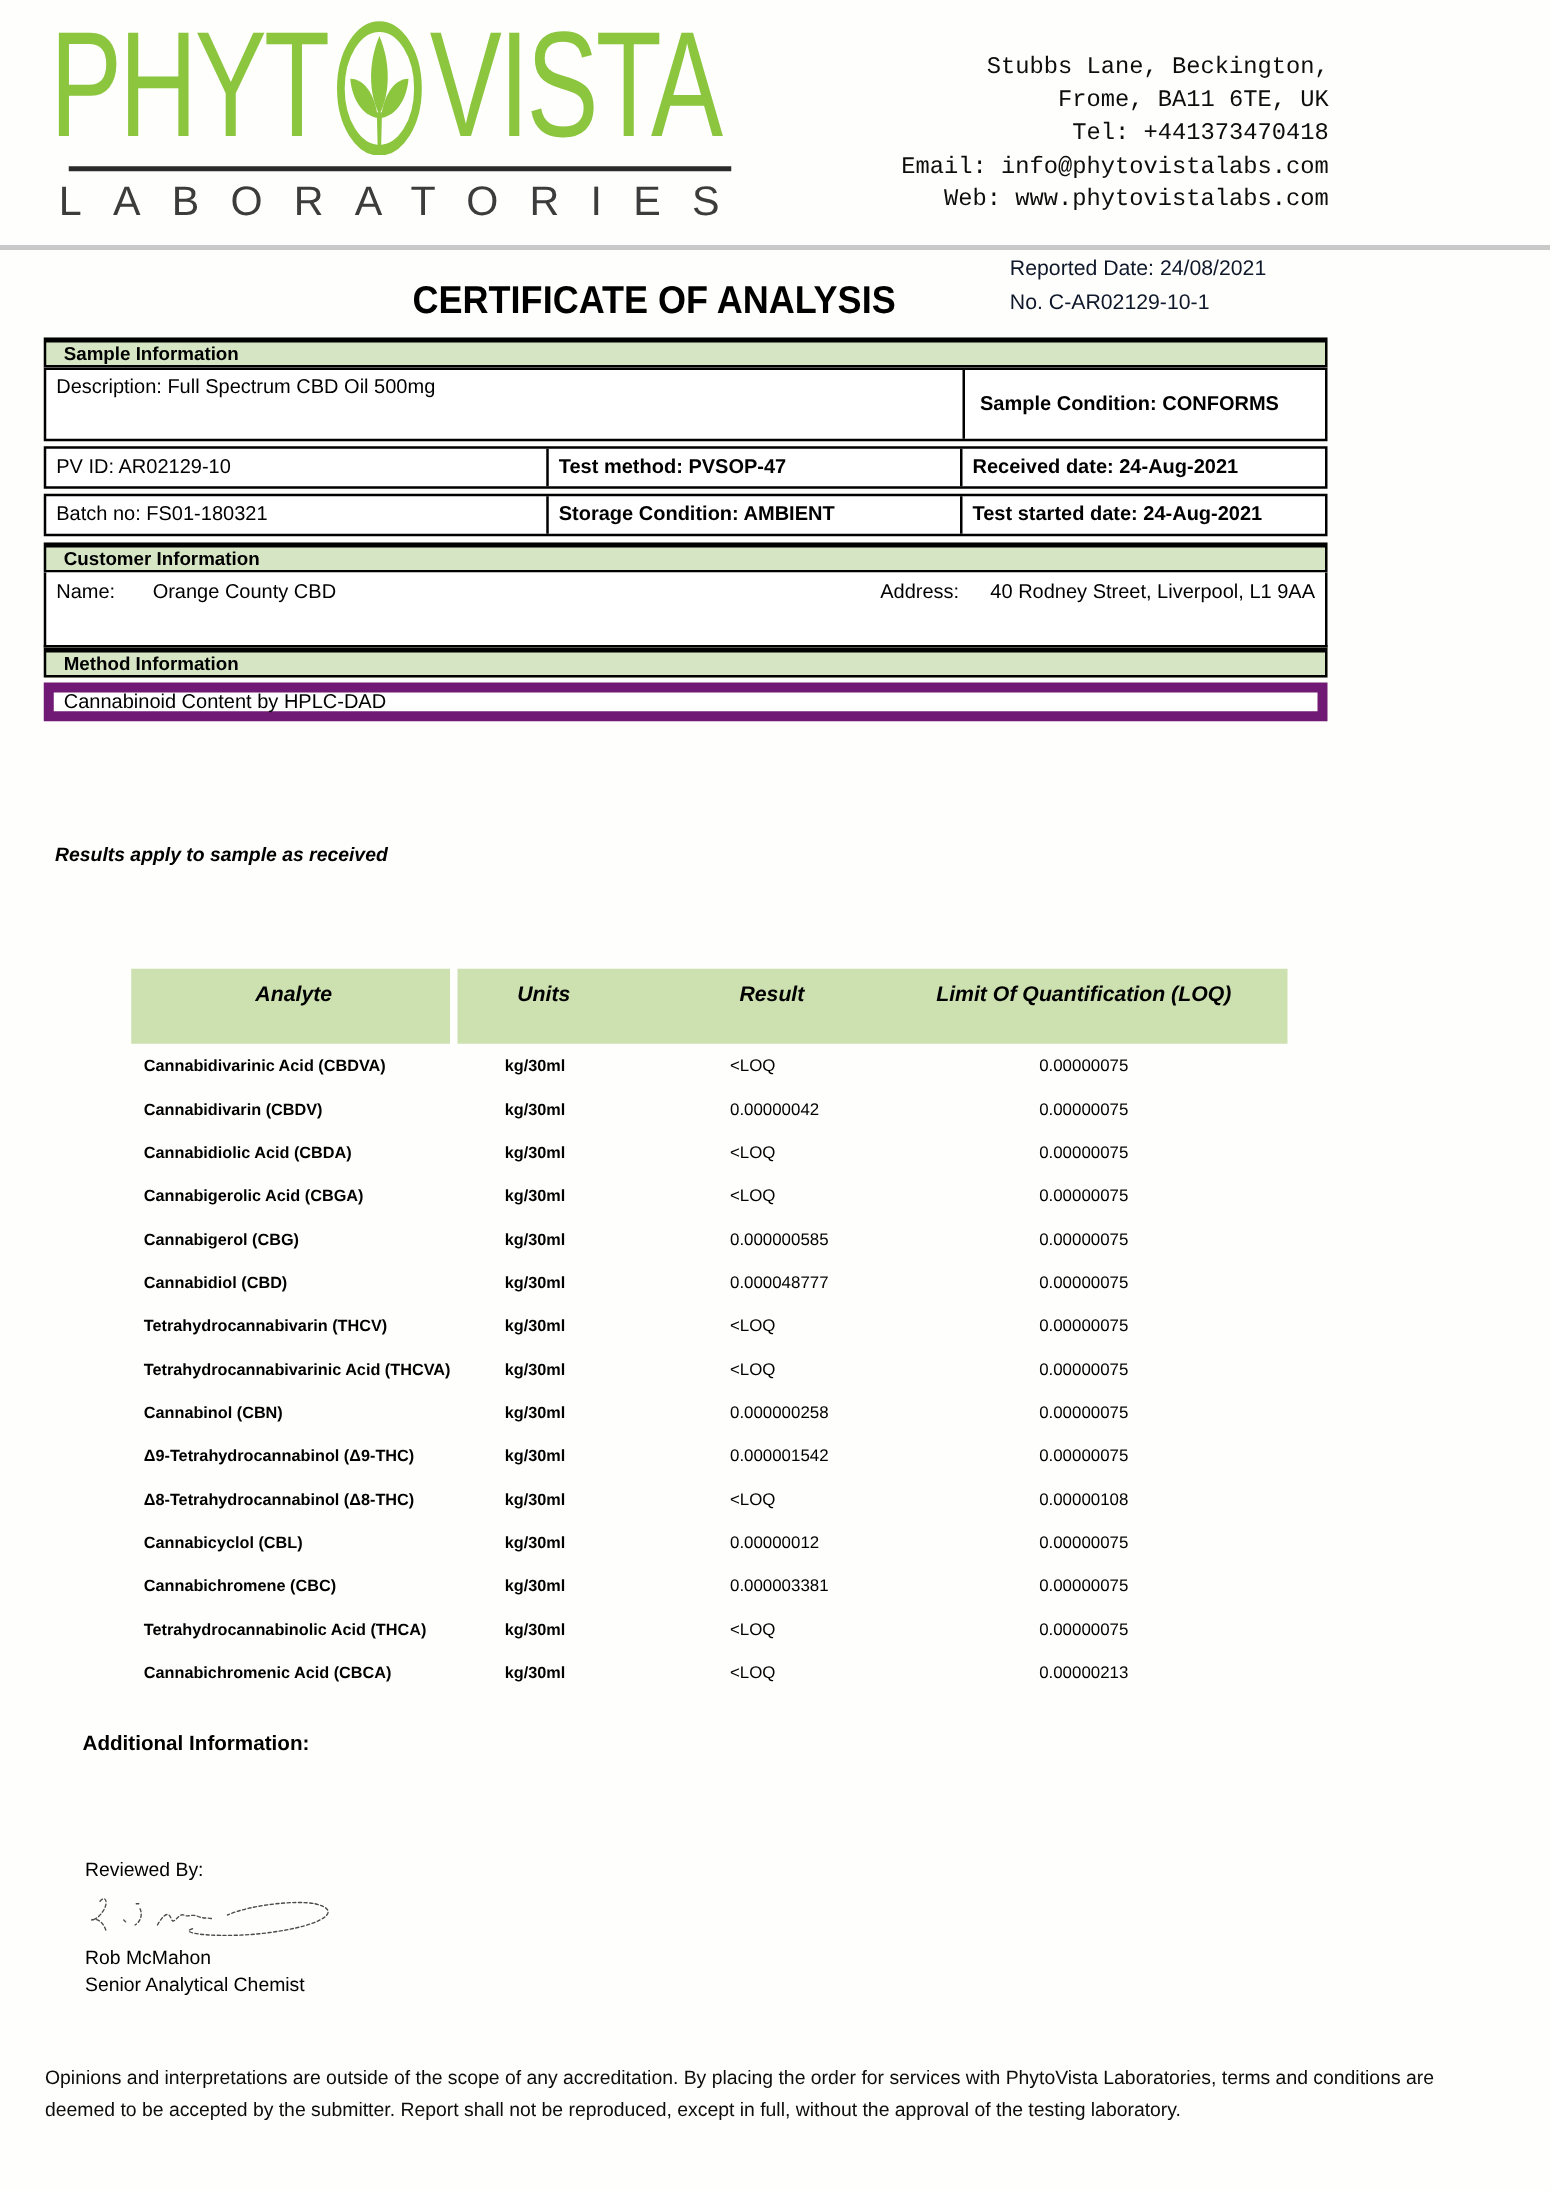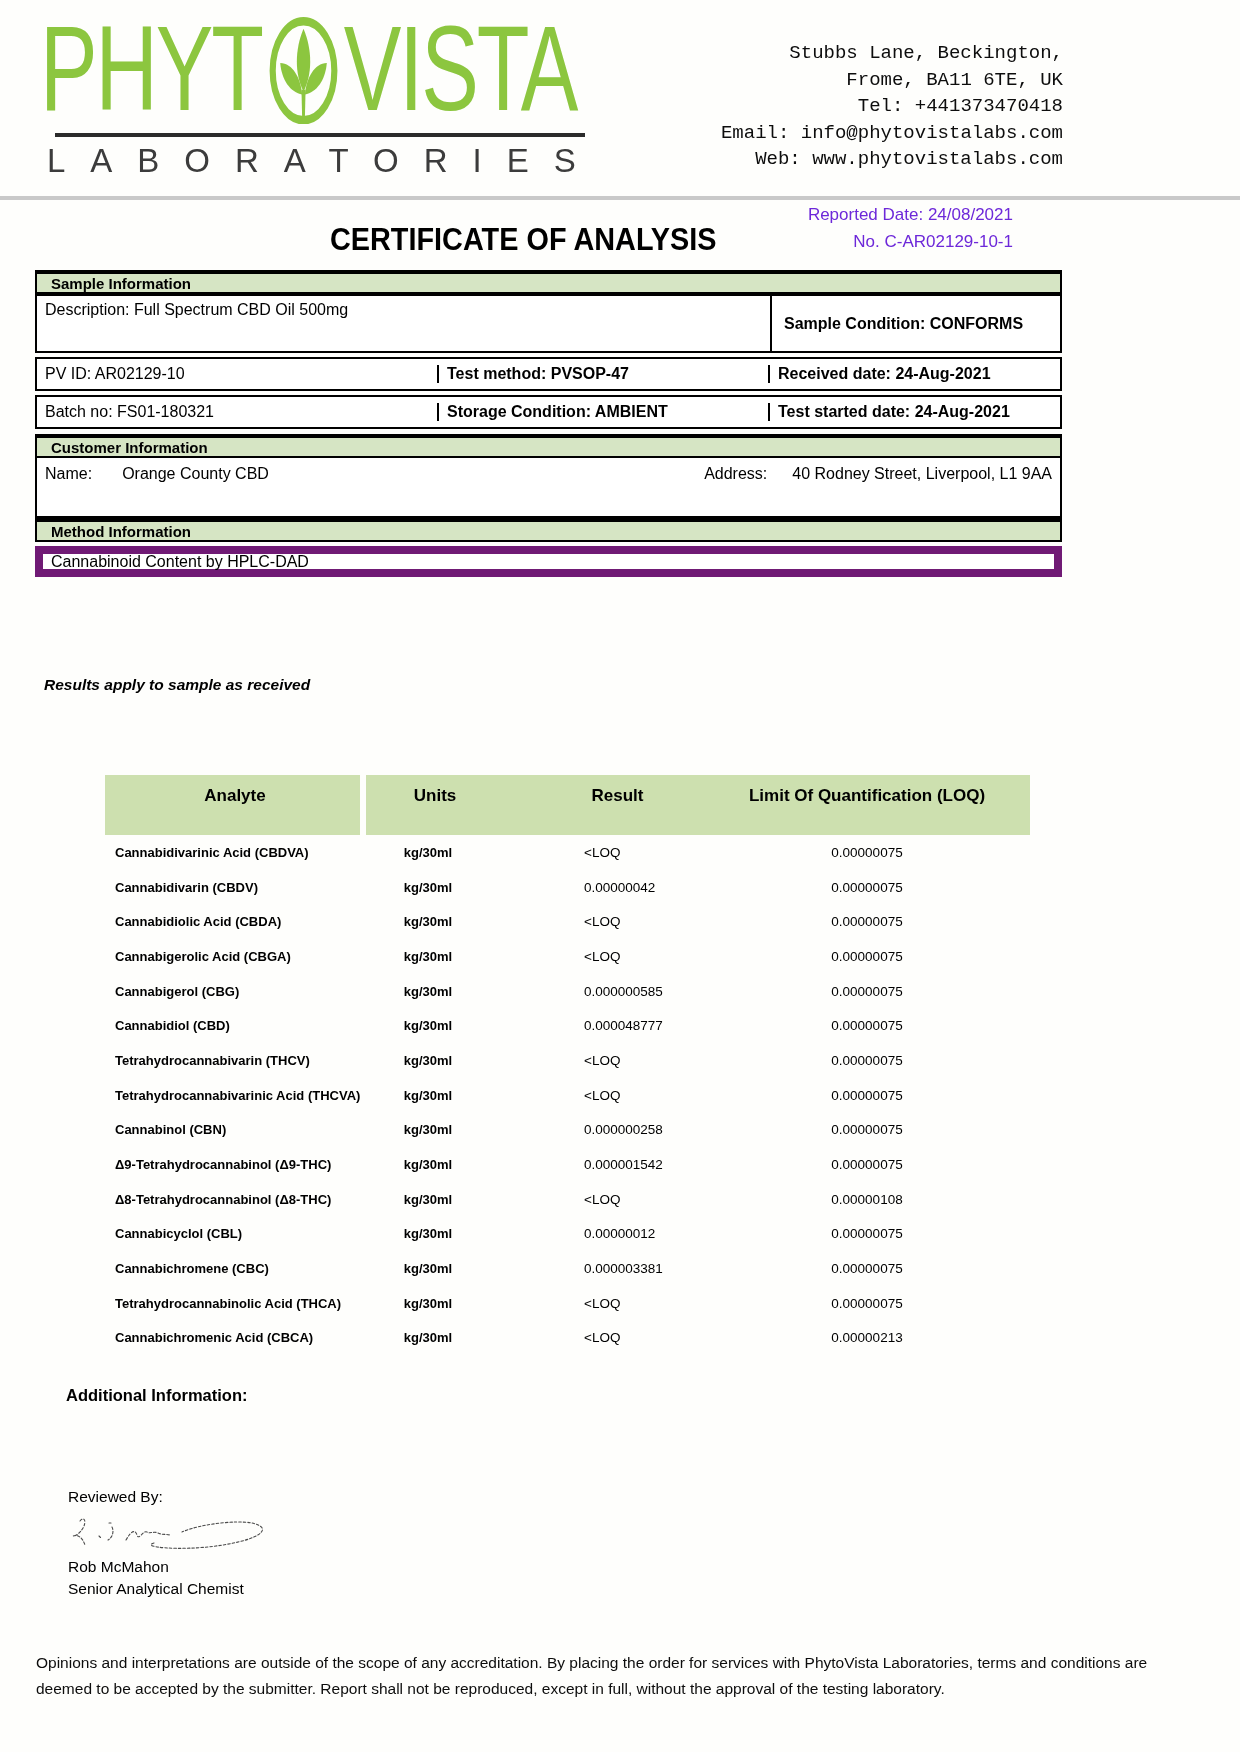--- a/index.html
+++ b/index.html
@@ -18,63 +18,63 @@
   .logo-sub{
     position:absolute;top:142px;left:47px;font-size:33px;color:#3c3c3c;
     letter-spacing:25px;white-space:nowrap;font-weight:400;
   }
   .contact{
     position:absolute;top:40px;right:177px;text-align:right;
     font-size:19px;line-height:26.5px;color:#0d0d0d;font-family:Liberation Mono, monospace;
   }
   .top-divider{position:absolute;top:196px;left:0;width:1240px;height:4px;background:#c9c9c9;}
   .report-meta{
-    position:absolute;top:201px;right:227px;text-align:right;
-    font-size:17px;line-height:27px;color:#6d28d9;
+    position:absolute;top:201px;right:227px;
+    font-size:17px;line-height:27px;color:#0f172a;
   }
   .coa-title{
     position:absolute;top:222px;left:330px;font-size:31px;font-weight:700;
     transform:scaleX(0.93);transform-origin:left top;white-space:nowrap;letter-spacing:0px;
   }
   
   .info-sections{position:absolute;top:270px;left:35px;width:1027px;}
   .sec-bar{
     box-sizing:border-box;height:24px;background:#d6e5c4;border:2px solid #000;border-top-width:4px;
     font-weight:700;font-size:15px;padding:2px 0 0 14px;line-height:16px;
   }
   .row-box{box-sizing:border-box;border:2px solid #000;background:#fff;display:flex;}
   .gap4{height:4px;}
   .gap5{height:5px;}
   .desc-row{height:59px;}
   .cell{box-sizing:border-box;font-size:16px;padding-left:8px;display:flex;align-items:center;}
   .cell.top{align-items:flex-start;padding-top:5px;}
   .bl{border-left:2px solid #000;font-weight:bold;}
   .desc-cell{flex:0 0 733px;}
   .cond-cell{flex:1 1 auto;padding-left:12px;}
-  .trow{height:34px;align-items:center;}
+  .trow{height:34px;}
   .c1{flex:0 0 400px;}
   .c2{flex:0 0 331px;}
   .c3{flex:1 1 auto;}
   .customer-box{box-sizing:border-box;border:2px solid #000;border-top:none;background:#fff;
     height:60px;display:flex;flex-direction:row;justify-content:space-between;
     padding:7px 8px 9px 8px;font-size:16px;}
   .kv .v1{margin-left:30px;}
   .kv .v2{margin-left:25px;}
   .method-box{box-sizing:border-box;border:8px solid #701a75;background:#fff;height:31px;
     display:flex;align-items:center;padding-left:8px;font-size:16px;}
   
   .results-note{position:absolute;top:676px;left:44px;font-size:15.5px;font-weight:700;font-style:italic;}
   .results-table{position:absolute;top:775px;left:105px;width:925px;}
   .t-head{position:relative;height:60px;}
   .t-head .hk{position:absolute;top:0;bottom:0;background:#cde0af;}
   .t-head .hk1{left:0;width:255px;}
   .t-head .hk2{left:261px;right:0;}
   .t-grid{display:grid;grid-template-columns:260px 140px 225px 300px;}
   .t-head .t-grid{position:absolute;left:0;top:0;right:0;bottom:0;align-items:start;padding-top:11px;}
-  .th{font-weight:700;font-size:17px;text-align:center;}
+  .th{font-weight:700;font-size:17px;text-align:center;font-style:italic;}
   .th.loq{padding-right:26px;}
   .t-row{height:34.7px;align-items:center;}
   .td-analyte{font-weight:700;font-size:13px;padding-left:10px;}
   .td-units{font-weight:700;font-size:13px;text-align:center;padding-right:14px;}
   .td-result{font-size:13.5px;padding-left:79px;}
   .td-loq{font-size:13.5px;text-align:center;padding-right:26px;}
   
   .additional{position:absolute;top:1386px;left:66px;font-size:16.5px;font-weight:700;}
   .reviewed{position:absolute;top:1488px;left:68px;font-size:15.5px;line-height:17px;}
   .reviewed .sig{display:block;margin:4px 0 0 0;}

